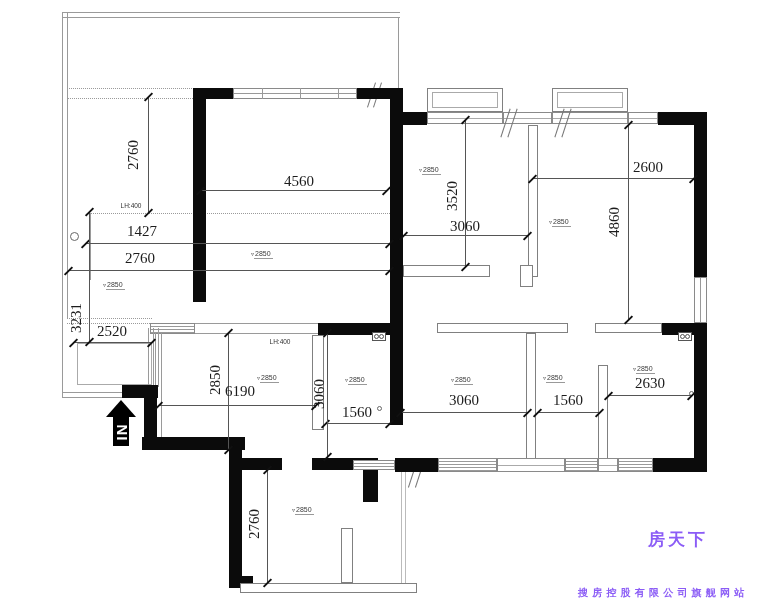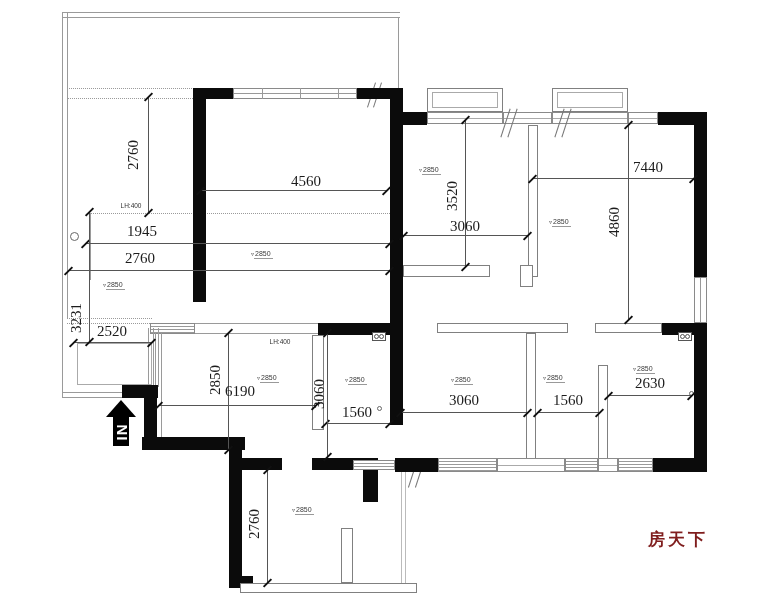--- a/index.html
+++ b/index.html
@@ -47,21 +47,21 @@
         border:1px solid #555;border-radius:50%;box-sizing:border-box;}
   .vent::before{left:1px;} .vent::after{left:6px;}
   
   .arrow{position:absolute;width:30px;}
   .arrow .tri{width:0;height:0;border-left:15px solid transparent;border-right:15px solid transparent;
         border-bottom:17px solid #000;}
   .arrow .shaft{position:relative;width:16px;height:29px;margin-left:7px;background:#000;overflow:hidden;}
   .arrow .shaft span{position:absolute;left:50%;top:50%;transform:translate(-50%,-50%) rotate(-90deg);
         color:#fff;font-weight:900;font-size:15px;font-family:"Liberation Sans",sans-serif;letter-spacing:1px;}
   
-  .logo{position:absolute;left:576px;top:527px;width:194px;height:70px;color:#7f1d1d;}
+  .logo{position:absolute;left:576px;top:527px;width:194px;height:70px;color:#8b5cf6;}
   .logo .cn{position:absolute;left:72px;top:1px;font-size:17px;font-weight:bold;letter-spacing:3px;}
   .logo .nm{position:absolute;left:3px;top:8px;font-size:42px;font-weight:bold;letter-spacing:-2px;
         font-family:"Liberation Sans",sans-serif;}
   .logo .sub{position:absolute;left:2px;top:59px;font-size:10px;font-weight:bold;letter-spacing:4.2px;white-space:nowrap;}
 </style>
 </head>
 <body>
 
 <div class="plan">
 
@@ -172,24 +172,24 @@
   <div class="dh" style="left:537px;top:412px;width:63px"></div>
   <div class="dh" style="left:608px;top:395px;width:84px"></div>
   <div class="dv" style="left:148px;top:97px;height:116px"></div>
   <div class="dv" style="left:89px;top:212px;height:130px"></div>
   <div class="dv" style="left:465px;top:120px;height:147px"></div>
   <div class="dv" style="left:628px;top:125px;height:195px"></div>
   <div class="dv" style="left:228px;top:333px;height:117px"></div>
   <div class="dv" style="left:327px;top:333px;height:124px"></div>
   <div class="dv" style="left:267px;top:470px;height:113px"></div>
 
-  <span class="dlab" style="left:306px;top:181px">4560</span>
+  <span class="dlab" style="left:299px;top:181px">4560</span>
   <span class="dlab" style="left:465px;top:226px">3060</span>
-  <span class="dlab" style="left:648px;top:167px">7440</span>
-  <span class="dlab" style="left:142px;top:231px">1945</span>
+  <span class="dlab" style="left:648px;top:167px">2600</span>
+  <span class="dlab" style="left:142px;top:231px">1427</span>
   <span class="dlab" style="left:140px;top:258px">2760</span>
   <span class="dlab" style="left:112px;top:331px">2520</span>
   <span class="dlab" style="left:240px;top:391px">6190</span>
   <span class="dlab" style="left:357px;top:412px">1560</span>
   <span class="dlab" style="left:464px;top:400px">3060</span>
   <span class="dlab" style="left:568px;top:400px">1560</span>
   <span class="dlab" style="left:650px;top:383px">2630</span>
   <span class="dlab v" style="left:133px;top:155px">2760</span>
   <span class="dlab v" style="left:76px;top:318px">3231</span>
   <span class="dlab v" style="left:452px;top:196px">3520</span>
@@ -214,15 +214,16 @@
 
   <div class="arrow" style="left:106px;top:400px">
     <div class="tri"></div>
     <div class="shaft">
       <span>IN</span>
     </div>
   </div>
 
   <div class="logo">
     <div class="cn">房天下</div>
+    <div class="sub">搜房控股有限公司旗舰网站</div>
   </div>
 
 </div>
 
 </body></html>

